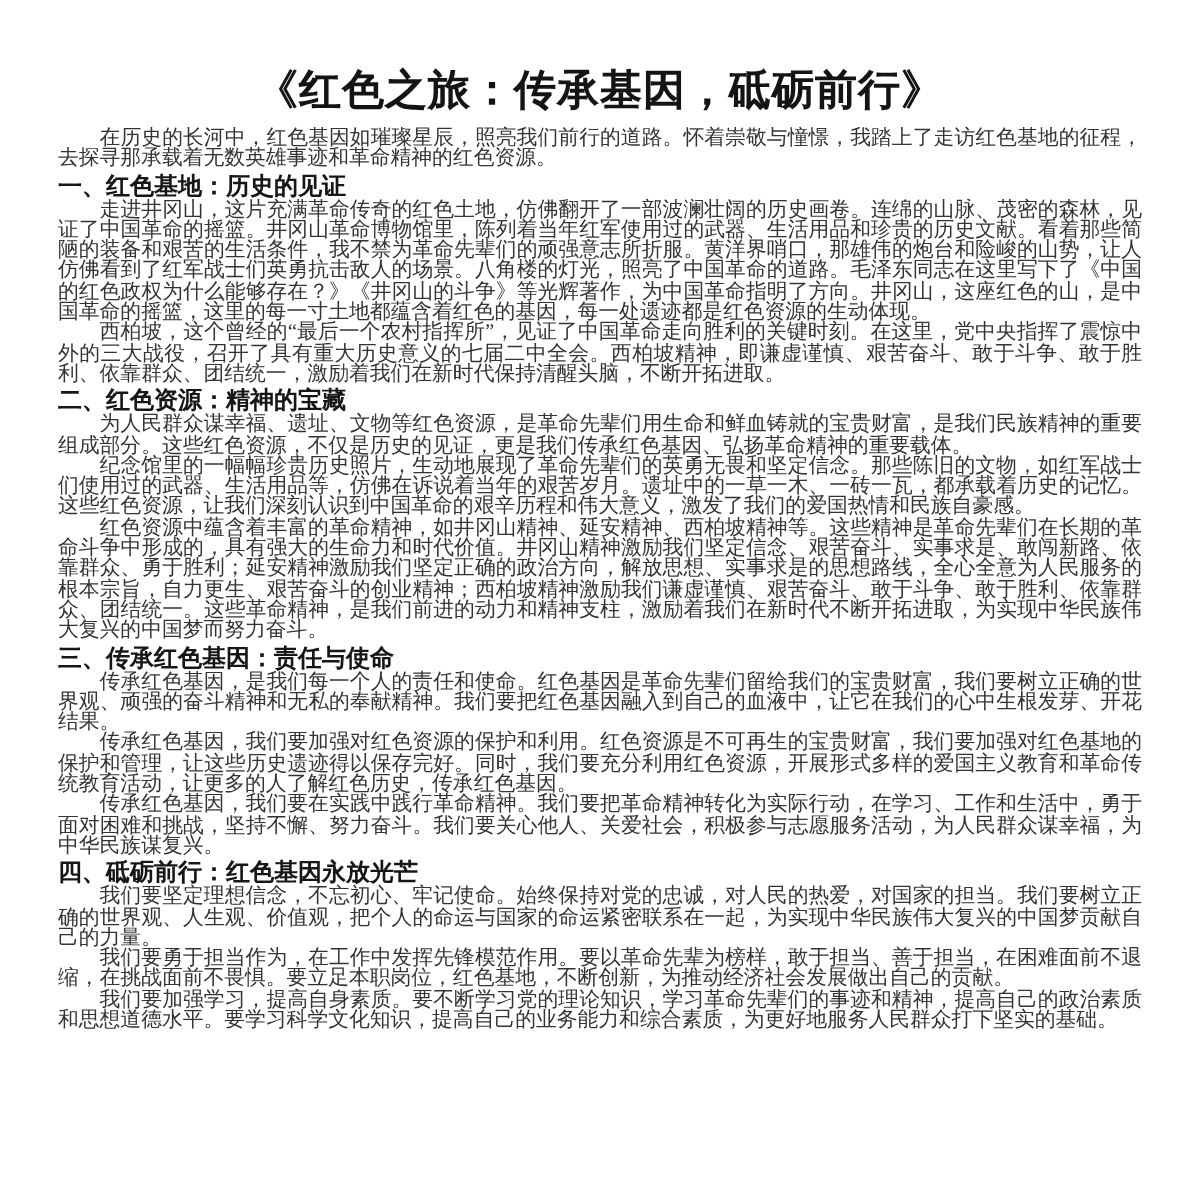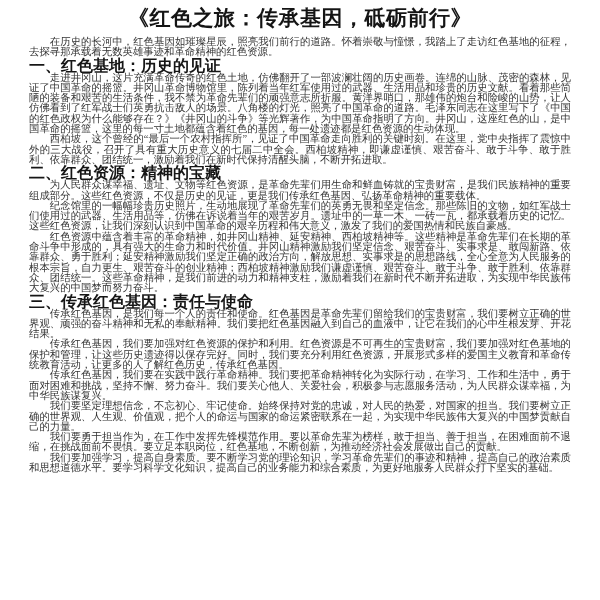--- a/index.html
+++ b/index.html
@@ -1,40 +1,40 @@
 <!DOCTYPE html>
 <html lang="zh"><head>
 <meta charset="utf-8">
 <style>
   html, body { margin: 0; padding: 0; background: #ffffff; }
   .page {
     width: 600px;
     height: 600px;
     box-sizing: border-box;
-    padding: 6px 29px 0 29px;
+    padding: 34px 29px 0 29px;
     background: #ffffff;
     overflow: hidden;
     font-family: "Liberation Serif", "DejaVu Serif", serif;
   }
   .doc-title {
     margin: 0 0 7px 0;
     font-family: "Liberation Sans", "DejaVu Sans", sans-serif;
     font-weight: bold;
     font-size: 21px;
     line-height: 24px;
     letter-spacing: 0.5px;
     color: #141414;
     text-align: center;
     white-space: nowrap;
   }
   .section-heading {
     margin: 1px 0 1px 0;
     font-family: "Liberation Sans", "DejaVu Sans", sans-serif;
     font-weight: bold;
-    font-size: 16px;
+    font-size: 12px;
     line-height: 13px;
     color: #161616;
     text-align: left;
   }
   .para {
     margin: 0;
     font-size: 10.4px;
     line-height: 10.3px;
     color: #333333;
     text-align: justify;
@@ -58,17 +58,18 @@
   <h2 class="section-heading">二、红色资源：精神的宝藏</h2>
   <p class="para">为人民群众谋幸福、遗址、文物等红色资源，是革命先辈们用生命和鲜血铸就的宝贵财富，是我们民族精神的重要组成部分。这些红色资源，不仅是历史的见证，更是我们传承红色基因、弘扬革命精神的重要载体。</p>
   <p class="para">纪念馆里的一幅幅珍贵历史照片，生动地展现了革命先辈们的英勇无畏和坚定信念。那些陈旧的文物，如红军战士们使用过的武器、生活用品等，仿佛在诉说着当年的艰苦岁月。遗址中的一草一木、一砖一瓦，都承载着历史的记忆。这些红色资源，让我们深刻认识到中国革命的艰辛历程和伟大意义，激发了我们的爱国热情和民族自豪感。</p>
   <p class="para">红色资源中蕴含着丰富的革命精神，如井冈山精神、延安精神、西柏坡精神等。这些精神是革命先辈们在长期的革命斗争中形成的，具有强大的生命力和时代价值。井冈山精神激励我们坚定信念、艰苦奋斗、实事求是、敢闯新路、依靠群众、勇于胜利；延安精神激励我们坚定正确的政治方向，解放思想、实事求是的思想路线，全心全意为人民服务的根本宗旨，自力更生、艰苦奋斗的创业精神；西柏坡精神激励我们谦虚谨慎、艰苦奋斗、敢于斗争、敢于胜利、依靠群众、团结统一。这些革命精神，是我们前进的动力和精神支柱，激励着我们在新时代不断开拓进取，为实现中华民族伟大复兴的中国梦而努力奋斗。</p>
 
   <h2 class="section-heading">三、传承红色基因：责任与使命</h2>
   <p class="para">传承红色基因，是我们每一个人的责任和使命。红色基因是革命先辈们留给我们的宝贵财富，我们要树立正确的世界观、顽强的奋斗精神和无私的奉献精神。我们要把红色基因融入到自己的血液中，让它在我们的心中生根发芽、开花结果。</p>
   <p class="para">传承红色基因，我们要加强对红色资源的保护和利用。红色资源是不可再生的宝贵财富，我们要加强对红色基地的保护和管理，让这些历史遗迹得以保存完好。同时，我们要充分利用红色资源，开展形式多样的爱国主义教育和革命传统教育活动，让更多的人了解红色历史，传承红色基因。</p>
   <p class="para">传承红色基因，我们要在实践中践行革命精神。我们要把革命精神转化为实际行动，在学习、工作和生活中，勇于面对困难和挑战，坚持不懈、努力奋斗。我们要关心他人、关爱社会，积极参与志愿服务活动，为人民群众谋幸福，为中华民族谋复兴。</p>
 
+  <h2 class="section-heading">四、砥砺前行：红色基因永放光芒</h2>
   <p class="para">我们要坚定理想信念，不忘初心、牢记使命。始终保持对党的忠诚，对人民的热爱，对国家的担当。我们要树立正确的世界观、人生观、价值观，把个人的命运与国家的命运紧密联系在一起，为实现中华民族伟大复兴的中国梦贡献自己的力量。</p>
   <p class="para">我们要勇于担当作为，在工作中发挥先锋模范作用。要以革命先辈为榜样，敢于担当、善于担当，在困难面前不退缩，在挑战面前不畏惧。要立足本职岗位，红色基地，不断创新，为推动经济社会发展做出自己的贡献。</p>
   <p class="para">我们要加强学习，提高自身素质。要不断学习党的理论知识，学习革命先辈们的事迹和精神，提高自己的政治素质和思想道德水平。要学习科学文化知识，提高自己的业务能力和综合素质，为更好地服务人民群众打下坚实的基础。</p>
 
 </div>
 
 </body></html>

